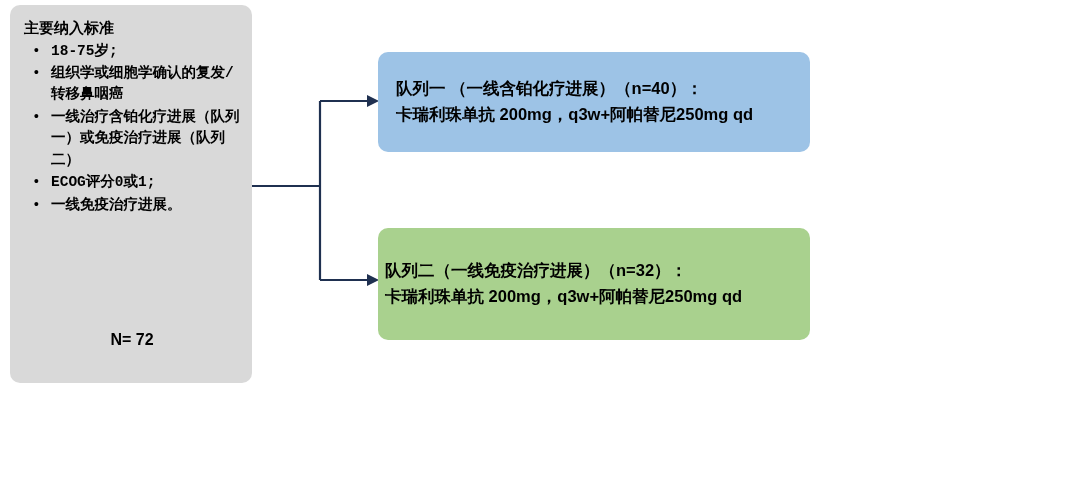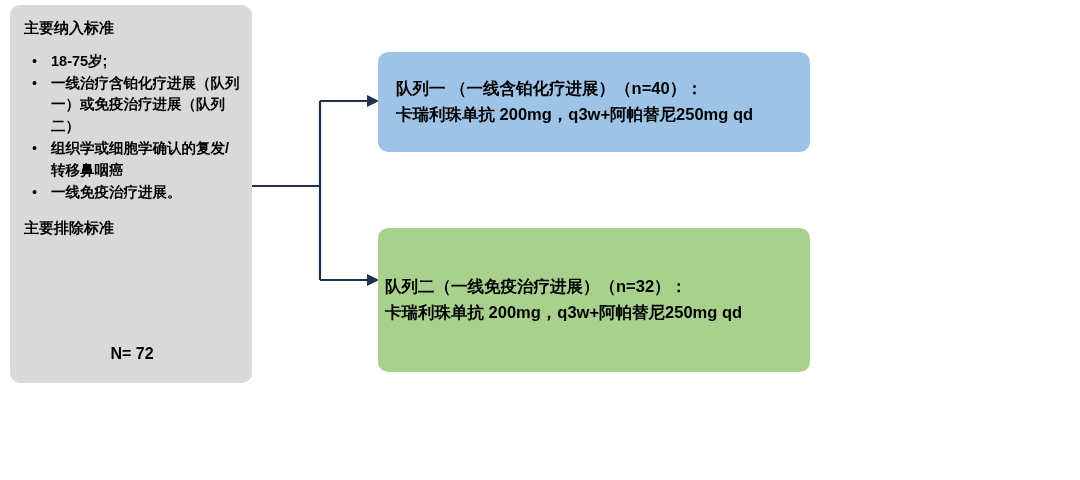--- a/index.html
+++ b/index.html
@@ -32,82 +32,83 @@
   }
   .criteria-header {
     font-weight: bold;
     font-size: 15px;
     line-height: 1.5;
   }
   .criteria-list {
     list-style: none;
     margin: 0 0 2px 0;
     padding: 0;
+    font-family: Liberation Mono, monospace;
   }
   .criteria-list li {
     position: relative;
     padding-left: 27px;
     font-size: 14.5px;
     font-weight: bold;
     line-height: 1.48;
     margin: 1px 0;
   }
   .criteria-list li::before {
     content: "\2022";
     position: absolute;
     left: 8px;
     top: 0;
     font-weight: normal;
   }
   .sample-size {
     margin-top: auto;
-    margin-bottom: 10px;
+    margin-bottom: 24px;
     text-align: center;
     font-weight: bold;
     font-size: 16px;
   }
 
   .cohort-box {
     position: absolute;
     left: 378px;
     width: 432px;
     border-radius: 10px;
     padding: 12px 18px;
     display: flex;
     flex-direction: column;
     justify-content: center;
   }
   .cohort1 { top: 52px; height: 100px; }
-  .cohort2 { top: 228px; height: 144px; padding-left: 7px; }
+  .cohort2 { top: 228px; height: 112px; padding-left: 7px; }
   .cohort-line {
     font-weight: bold;
     font-size: 16.5px;
     line-height: 1.55;
   }
 </style>
 </head>
 <body>
 
 <div class="canvas">
 
   <svg class="connectors" viewBox="0 0 1080 480">
     <path d="M252,186 H320 M320,101 V280 M320,101 H369 M320,280 H369" fill="none" stroke-width="2.2" stroke="#1f3050"></path>
     <polygon points="367,95 367,107 379,101" fill="#1f3050"></polygon>
     <polygon points="367,274 367,286 379,280" fill="#1f3050"></polygon>
   </svg>
 
-  <div class="criteria-box" style="background-color: rgb(217, 217, 217); gap: 10px;">
+  <div class="criteria-box" style="background-color: rgb(217, 217, 217);">
     <div class="criteria-header">主要纳入标准</div>
     <ul class="criteria-list">
       <li>18-75岁;</li>
+      <li>组织学或细胞学确认的复发/转移鼻咽癌</li>
       <li>一线治疗含铂化疗进展（队列一）或免疫治疗进展（队列二）</li>
-      <li>组织学或细胞学确认的复发/转移鼻咽癌</li>
+      <li>ECOG评分0或1;</li>
       <li>一线免疫治疗进展。</li>
     </ul>
-    <div class="criteria-header">主要排除标准</div>
     <div class="sample-size">N= 72</div>
   </div>
 
   <div class="cohort-box cohort1" style="background-color: rgb(157, 195, 230);">
     <div class="cohort-line">队列一 （一线含铂化疗进展）（n=40）：</div>
     <div class="cohort-line">卡瑞利珠单抗 200mg，q3w+阿帕替尼250mg qd</div>
   </div>
 
   <div class="cohort-box cohort2" style="background-color: rgb(169, 209, 142);">
     <div class="cohort-line">队列二（一线免疫治疗进展）（n=32）：</div>

